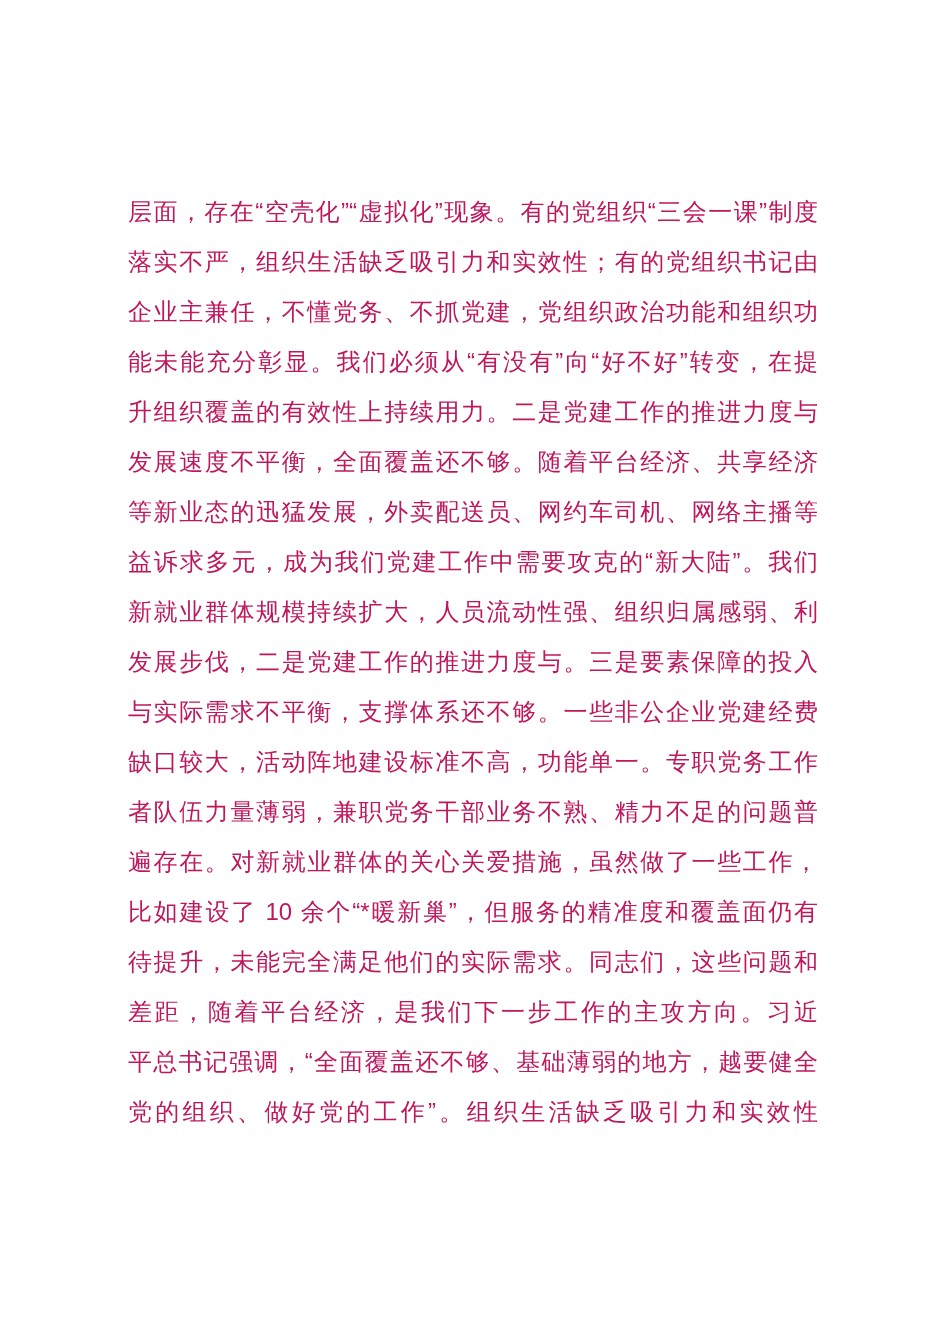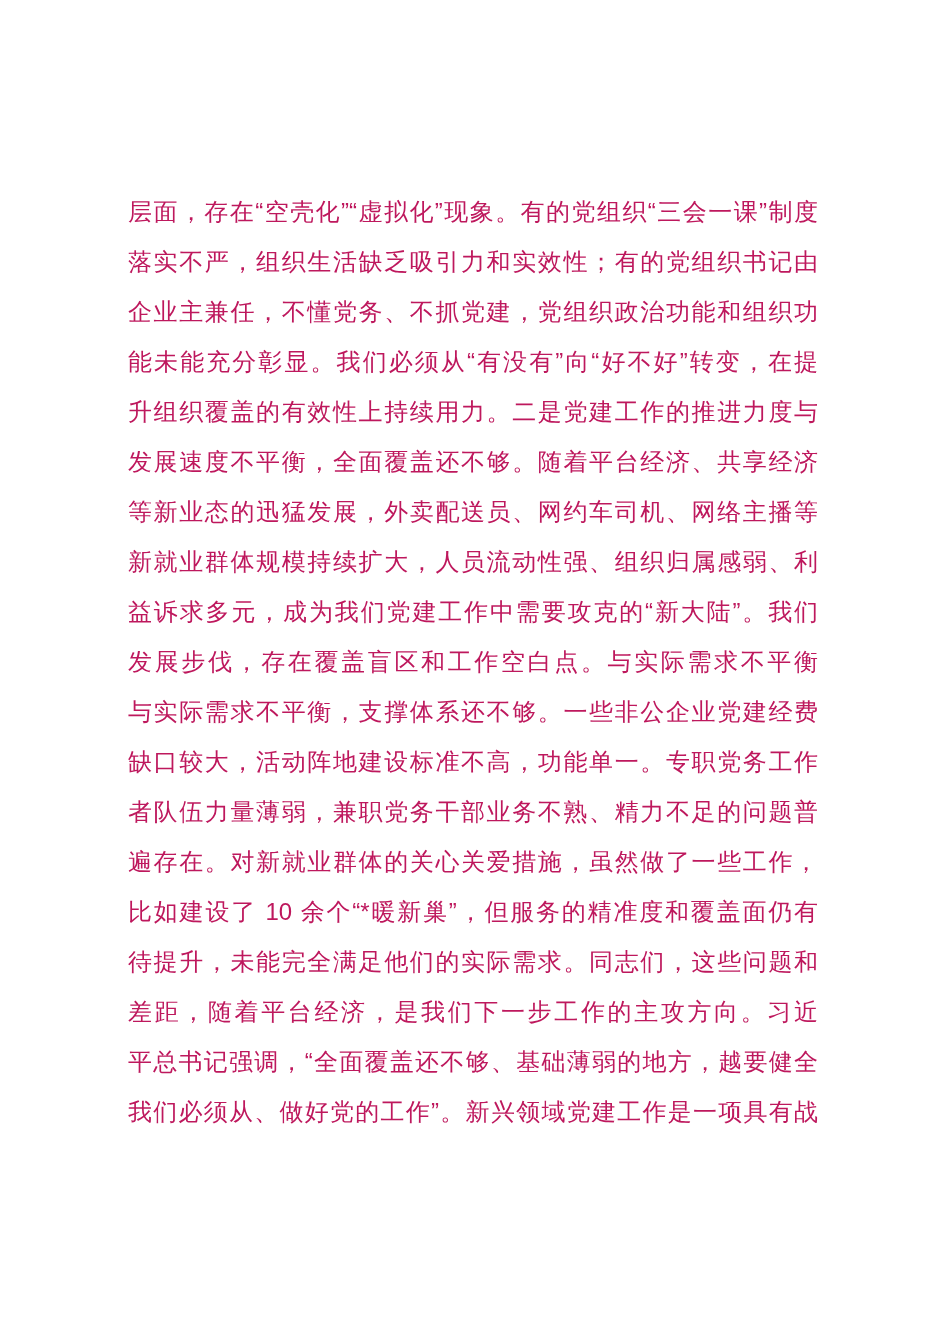--- a/index.html
+++ b/index.html
@@ -38,26 +38,26 @@
 
 <div class="page">
   <div class="para">
     <div class="line">层面，存在“空壳化”“虚拟化”现象。有的党组织“三会一课”制度</div>
     <div class="line">落实不严，组织生活缺乏吸引力和实效性；有的党组织书记由</div>
     <div class="line">企业主兼任，不懂党务、不抓党建，党组织政治功能和组织功</div>
     <div class="line">能未能充分彰显。我们必须从“有没有”向“好不好”转变，在提</div>
     <div class="line">升组织覆盖的有效性上持续用力。二是党建工作的推进力度与</div>
     <div class="line">发展速度不平衡，全面覆盖还不够。随着平台经济、共享经济</div>
     <div class="line">等新业态的迅猛发展，外卖配送员、网约车司机、网络主播等</div>
+    <div class="line">益诉求多元，成为我们党建工作中需要攻克的“新大陆”。我们</div>
     <div class="line">新就业群体规模持续扩大，人员流动性强、组织归属感弱、利</div>
-    <div class="line">益诉求多元，成为我们党建工作中需要攻克的“新大陆”。我们</div>
-    <div class="line">发展步伐，存在覆盖盲区和工作空白点。与实际需求不平衡</div>
+    <div class="line">发展步伐，二是党建工作的推进力度与。三是要素保障的投入</div>
     <div class="line">与实际需求不平衡，支撑体系还不够。一些非公企业党建经费</div>
     <div class="line">缺口较大，活动阵地建设标准不高，功能单一。专职党务工作</div>
     <div class="line">者队伍力量薄弱，兼职党务干部业务不熟、精力不足的问题普</div>
     <div class="line">遍存在。对新就业群体的关心关爱措施，虽然做了一些工作，</div>
     <div class="line">比如建设了 10 余个“*暖新巢”，但服务的精准度和覆盖面仍有</div>
     <div class="line">待提升，未能完全满足他们的实际需求。同志们，这些问题和</div>
     <div class="line">差距，随着平台经济，是我们下一步工作的主攻方向。习近</div>
     <div class="line">平总书记强调，“全面覆盖还不够、基础薄弱的地方，越要健全</div>
-    <div class="line">我们必须从、做好党的工作”。新兴领域党建工作是一项具有战</div>
+    <div class="line">党的组织、做好党的工作”。组织生活缺乏吸引力和实效性</div>
   </div>
 </div>
 
 </body></html>

